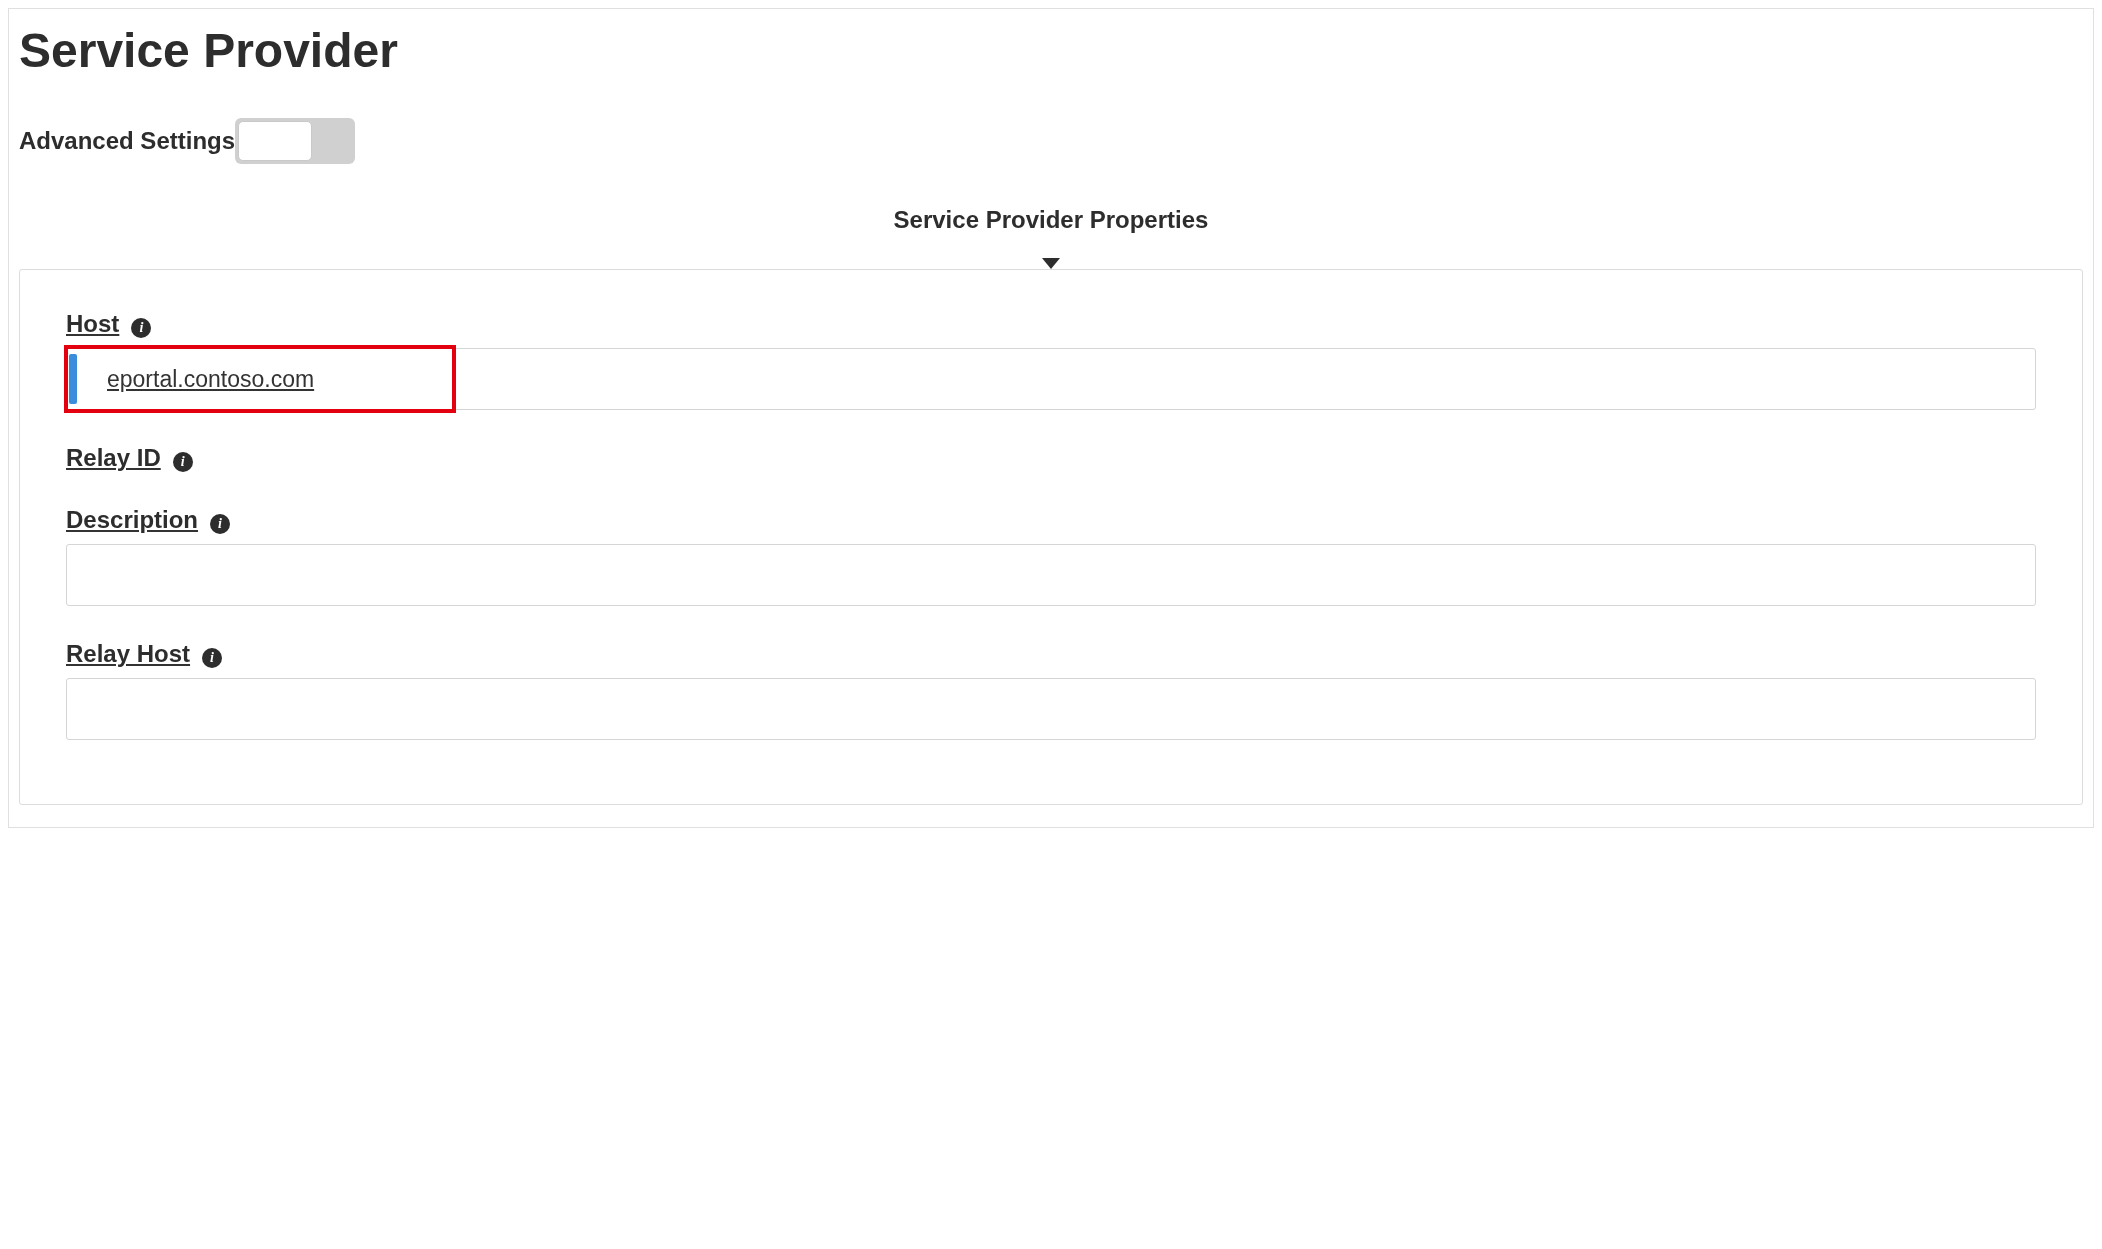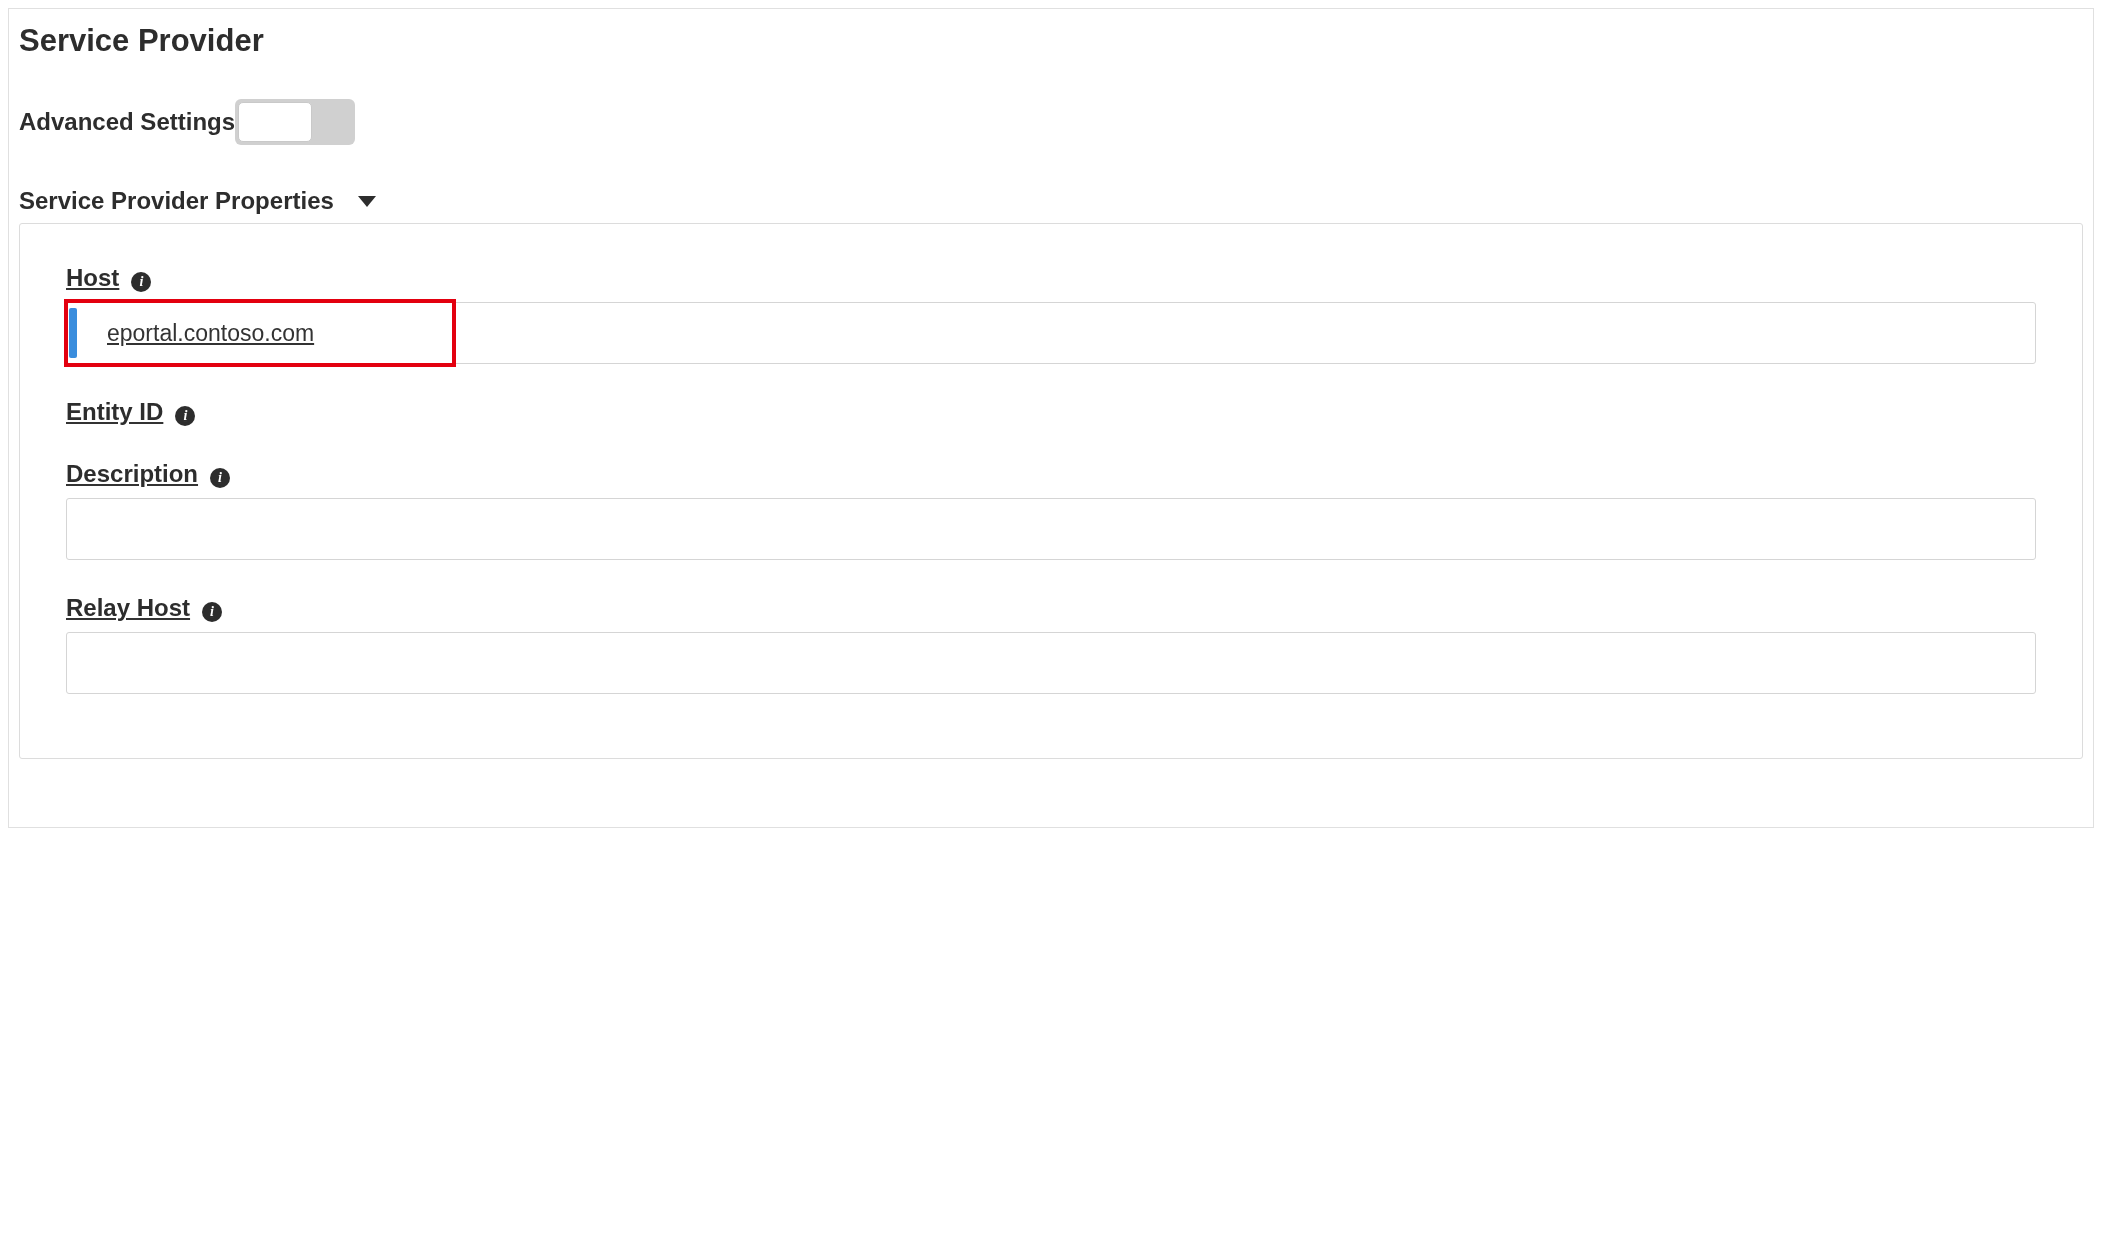--- a/index.html
+++ b/index.html
@@ -12,21 +12,21 @@
     background: #ffffff;
     color: #333333;
     padding: 8px;
   }
   .page-container {
     border: 1px solid #e0e0e0;
     padding: 10px 10px 20px 10px;
     min-height: 820px;
   }
   .page-title {
-    font-size: 31px;
+    font-size: 48px;
     font-weight: 700;
     color: #2d2d2d;
     margin-bottom: 40px;
     margin-top: 4px;
   }
   .adv-row {
     display: flex;
     align-items: center;
     margin-bottom: 42px;
   }
@@ -50,22 +50,23 @@
     width: 74px;
     height: 40px;
     background: #ffffff;
     border: 1px solid #c9c9c9;
     border-radius: 5px;
   }
   .section-header {
     display: flex;
     align-items: center;
     gap: 24px;
-    margin-bottom: 8px;
+    margin-bottom: 0;
     cursor: pointer;
+    flex-direction: column;
   }
   .section-title {
     font-size: 24px;
     font-weight: 700;
     color: #2d2d2d;
   }
   .caret-down {
     width: 0;
     height: 0;
     border-left: 9px solid transparent;
@@ -172,21 +173,21 @@
       </div>
       <div class="input-wrap">
         <span class="input-accent"></span>
         <input type="text" class="text-input" value="eportal.contoso.com" style="">
         <span class="highlight-box"></span>
       </div>
     </div>
 
     <div class="field">
       <div class="field-label-row">
-        <span class="field-label">Entity ID</span>
+        <span class="field-label">Relay ID</span>
         <span class="info-icon">i</span>
       </div>
     </div>
 
     <div class="field">
       <div class="field-label-row">
         <span class="field-label">Description</span>
         <span class="info-icon">i</span>
       </div>
       <div class="input-wrap">

